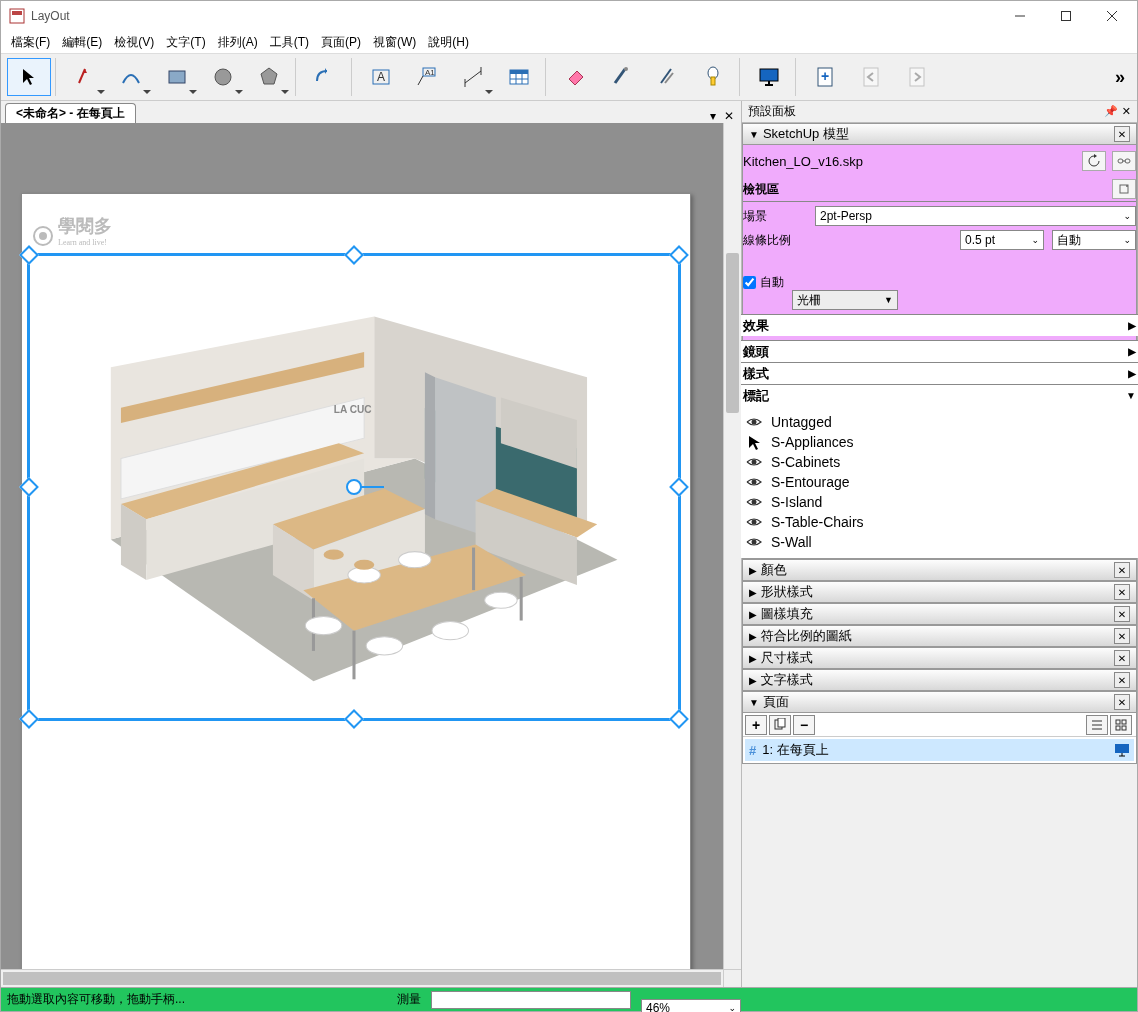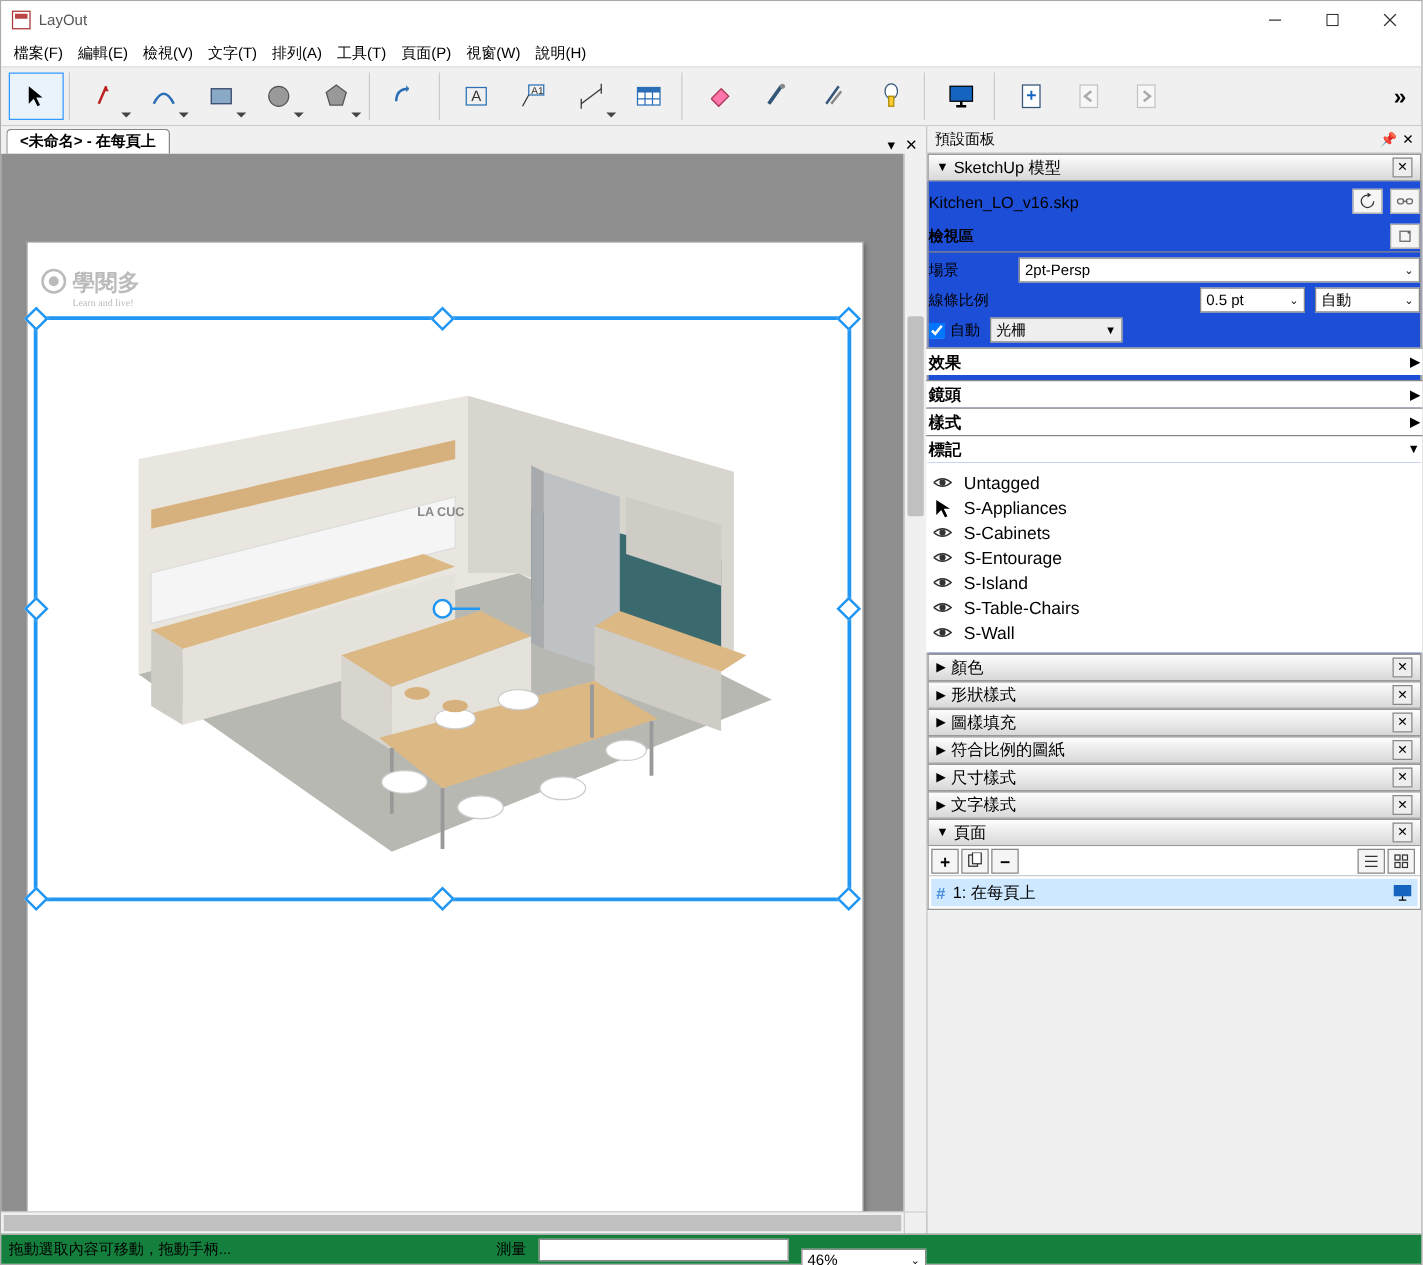--- a/index.html
+++ b/index.html
@@ -29,21 +29,21 @@
 
 .body-row { flex: 1; display: flex; min-height: 0; }
 .canvas-area { flex: 1; display: flex; flex-direction: column; min-width:0; background:#f0f0f0;}
 .doc-tabs { height: 22px; display:flex; align-items:flex-end; background:#f0f0f0; }
 .doc-tab { background:#fff; border:1px solid #888; border-bottom: none; padding: 0 10px; font-size: 12px; font-weight:bold; margin-left:4px; height:20px; display:flex; align-items:center; border-radius: 4px 4px 0 0;}
 .doc-tab-ctrl { margin-left:auto; display:flex; gap:0; padding-right:4px;}
 .doc-tab-ctrl span{ width:16px; text-align:center; font-size:12px;}
 .canvas-wrap { flex:1; display:flex; min-height:0;}
 .canvas-scroll { flex:1; overflow:hidden; position:relative; background:#8f8f8f; }
 .paper { position:absolute; left:20px; top:70px; width:670px; height:830px; background:#fff; border:1px solid #888; box-shadow:2px 2px 4px rgba(0,0,0,0.3); }
-.watermark { position:absolute; top:20px; left:10px; color:#bbb; font-size:18px; font-weight:bold; display:flex; align-items:flex-start; gap:4px;}
+.watermark { position:absolute; top:20px; left:10px; color:#bbb; font-size:18px; font-weight:bold; display:flex; align-items:flex-end; gap:4px;}
 .watermark small{ display:block; font-size:8px; font-weight:normal;font-family:Liberation Serif, serif;}
 .selection { position:absolute; left:26px; top:130px; width:654px; height:468px; border:3px solid #2196f3; }
 .sel-handle { position:absolute; width:14px; height:14px; border:2px solid #2196f3; background:#fff; transform: rotate(45deg); }
 .sel-h-tl{top:-8px;left:-8px;} .sel-h-tr{top:-8px;right:-8px;} .sel-h-bl{bottom:-8px;left:-8px;} .sel-h-br{bottom:-8px;right:-8px;}
 .sel-h-tm{top:-8px;left:50%;margin-left:-7px;} .sel-h-bm{bottom:-8px;left:50%;margin-left:-7px;}
 .sel-h-ml{top:50%;left:-8px;margin-top:-7px;} .sel-h-mr{top:50%;right:-8px;margin-top:-7px;}
 .sel-center{position:absolute;top:50%;left:50%;width:16px;height:16px;margin:-8px 0 0 -8px;border:2px solid #2196f3;border-radius:50%;background:#fff;}
 .sel-stick{position:absolute;top:50%;left:50%;width:30px;height:2px;background:#2196f3;margin-top:-1px;}
 .kitchen-render{position:absolute;inset:20px 20px 20px 20px;}
 .vscroll { width:18px; background:#f0f0f0; border-left:1px solid #ccc; position:relative;}
@@ -57,32 +57,32 @@
 .panel-title { height:22px; background:#f0f0f0; border-bottom:1px solid #bbb; display:flex; align-items:center; padding:0 6px; font-size:12px;}
 .panel-title .pin,.panel-title .x{margin-left:4px;font-size:11px;}
 .panel-title .pin{margin-left:auto;}
 
 .section-hdr { height:22px; background: linear-gradient(#fdfdfd,#d8d8d8); border:1px solid #999; display:flex; align-items:center; padding:0 6px; font-size:13px; margin:0;}
 .section-hdr .arrow{ margin-right:4px; font-size:10px;}
 .section-hdr .arrow.right::before{content:"▶";}
 .section-hdr .arrow.down::before{content:"▼";}
 .section-hdr .close{ margin-left:auto; width:16px; height:16px; border:1px solid #888; background:#eee; font-size:10px; display:flex;align-items:center;justify-content:center;}
 
-.sk-body { background:#1d4ed8; border:1px solid #999; border-top:none; padding:6px 0; font-size:12px;}
+.sk-body { background:#f0abfc; border:1px solid #999; border-top:none; padding:6px 0; font-size:12px;}
 .sk-file-row{display:flex; align-items:center; gap:6px; margin-bottom:6px;}
 .sk-file-row .fname{flex:1; font-family: "Segoe UI", sans-serif; font-size:13px;}
 .mini-btn{ width:24px; height:20px; border:1px solid #aaa; background:#f5f5f5; display:flex;align-items:center;justify-content:center;}
 .sk-sub-hdr{ font-weight:bold; border-bottom:1px solid #888; padding:2px 0; margin-top:4px; display:flex; align-items:center;}
 .sk-sub-hdr .mini-btn{margin-left:auto;}
 .sk-row{ display:flex; align-items:center; gap:8px; margin:4px 0;}
 .sk-row label{ width:64px;}
 .sk-select{ flex:1; height:20px; border:1px solid #888; background:#fff; font-size:12px; padding:0 4px; display:flex; align-items:center; position:relative;}
 .sk-select .dd{position:absolute;right:4px;font-size:9px;}
 .sk-select.sm{flex:0 0 84px;}
-.sk-combo{ width:106px; height:20px; border:1px solid #888; background:#eee; display:flex;align-items:center; padding:0 4px; position:relative;}
+.sk-combo{ width:106px; height:20px; border:1px solid #888; background:#eee; display:flex;align-items:center; padding:0 4px; position:relative;margin-top:36px;}
 .sk-combo .dd{position:absolute;right:4px;font-size:9px;}
 .sk-check{ display:flex; align-items:center; gap:4px;}
 .sk-check input{margin:0;}
 
 .collapse-row{ height:22px; border:1px solid #999; border-top:none; background:#fff; display:flex; align-items:center; padding:0 8px; font-size:13px; font-weight:bold;}
 .collapse-row .tri{ margin-left:auto; font-size:10px;}
 .collapse-row.down .tri::before{content:"▼";}
 .collapse-row.right .tri::before{content:"▶";}
 
 .tags-body{ background:#fff; border:1px solid #999; border-top:none; padding:6px; max-height:300px; overflow:auto;}
@@ -92,21 +92,21 @@
 .pages-body{ background:#fff; border:1px solid #999; border-top:none; }
 .pages-tools{ height:24px; display:flex; align-items:center; border-bottom:1px solid #ccc; padding:0 2px;}
 .page-btn{ width:22px; height:20px; border:1px solid #888; background:#f5f5f5; margin-right:2px; display:flex;align-items:center;justify-content:center; font-size:14px; font-weight:bold;}
 .page-view-btns{margin-left:auto; display:flex;}
 .page-list{ padding:2px;}
 .page-item{ display:flex; align-items:center; gap:6px; padding:2px 4px; background:#cde8ff; font-size:13px;}
 .page-item .hash{color:#4a90d9; font-weight:bold;}
 .page-item .screen{margin-left:auto; color:#1565c0;}
 
 
-.statusbar { height:24px; border-top:1px solid #aaa; display:flex; align-items:center; padding:0 6px; font-size:12px; background:#15803d; gap:10px;}
+.statusbar { height:24px; border-top:1px solid #aaa; display:flex; align-items:center; padding:0 6px; font-size:12px; background:#22c55e; gap:10px;}
 .statusbar .msg{ flex:0 0 380px; white-space:nowrap; overflow:hidden;}
 .statusbar .field{ border:1px solid #888; background:#fff; height:18px; padding:0 4px; display:flex;align-items:center;}
 .statusbar .measure-input{ width:200px;}
 .statusbar .zoom{ width:100px; position:relative;margin-top:17px;}
 .statusbar .zoom .dd{position:absolute;right:4px;font-size:9px;}
 
 svg { display:block; }
 </style>
 </head>
 <body>

